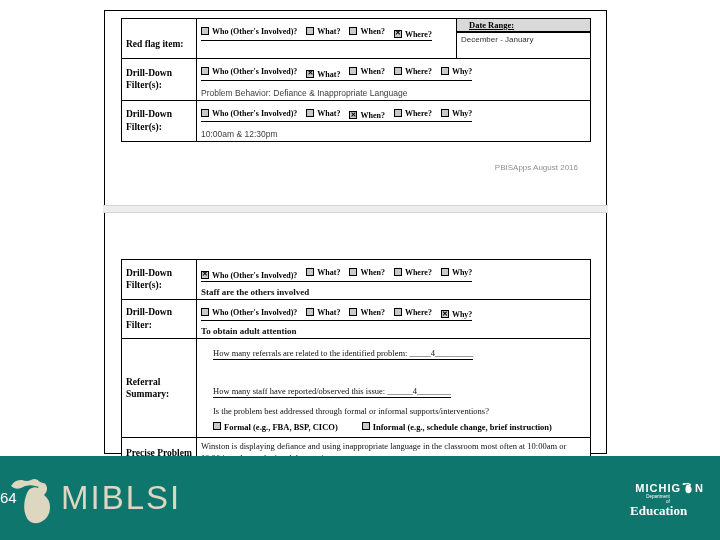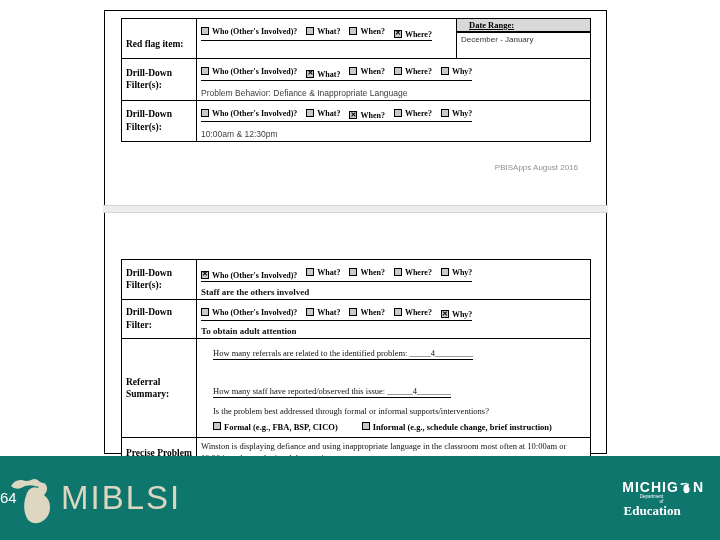--- a/index.html
+++ b/index.html
@@ -53,21 +53,21 @@
 
   
   .footer { position:absolute; left:0; top:456px; width:720px; height:84px; background:#0f766e; }
   .miblsi { position:absolute; left:10px; top:13px; display:flex; align-items:center; }
   .miblsi svg { width:50px; height:56px; }
   .miblsi-text { font-family:"Liberation Sans", sans-serif; font-size:33px; letter-spacing:2px;
                  color:#ddd6c0; line-height:1; margin-left:1px; }
   .pagenum { position:absolute; left:0; top:33px; width:704px; text-align:left; color:#fff;
              font-family:"Liberation Sans", sans-serif; font-size:15px; }
   .mde { position:absolute; right:16px; top:24px; color:#fff; font-family:"Liberation Sans", sans-serif; }
-  .mde-top { display:flex; align-items:flex-end; font-size:14px; letter-spacing:1px;
+  .mde-top { display:flex; align-items:flex-end; font-size:11px; letter-spacing:1px;
              font-weight:bold; line-height:1;padding-left:22px; }
   .mde-top svg { width:12px; height:14px; margin:0 1px; }
   .mde-bottom { display:flex; justify-content:flex-end; align-items:center; margin-top:0px;flex-direction:column; }
   .mde-dept { font-size:4.5px; width:24px; text-align:right; line-height:1.15; margin-right:2px; }
   .mde-edu { font-family:"Liberation Serif", serif; font-weight:bold; font-size:13px; line-height:1; }
 </style>
 </head>
 <body>
 
 <div class="slide">

